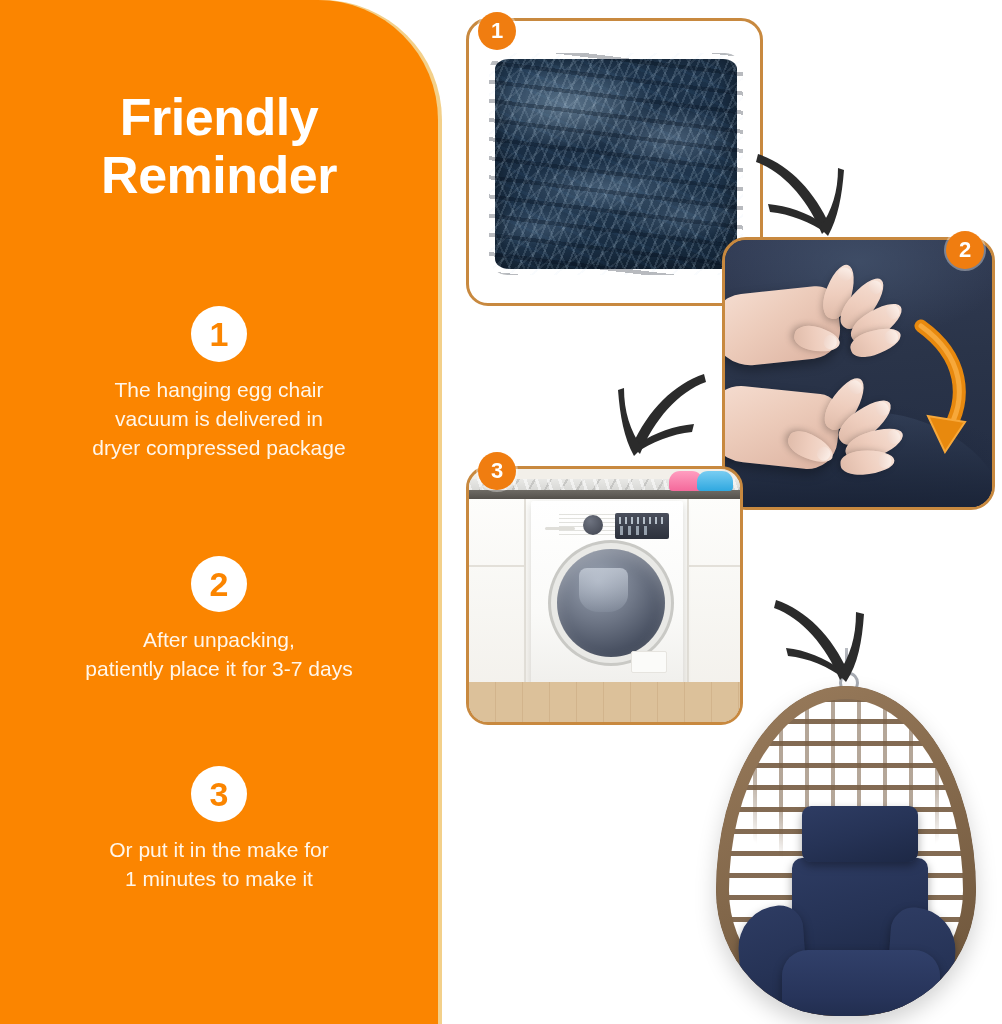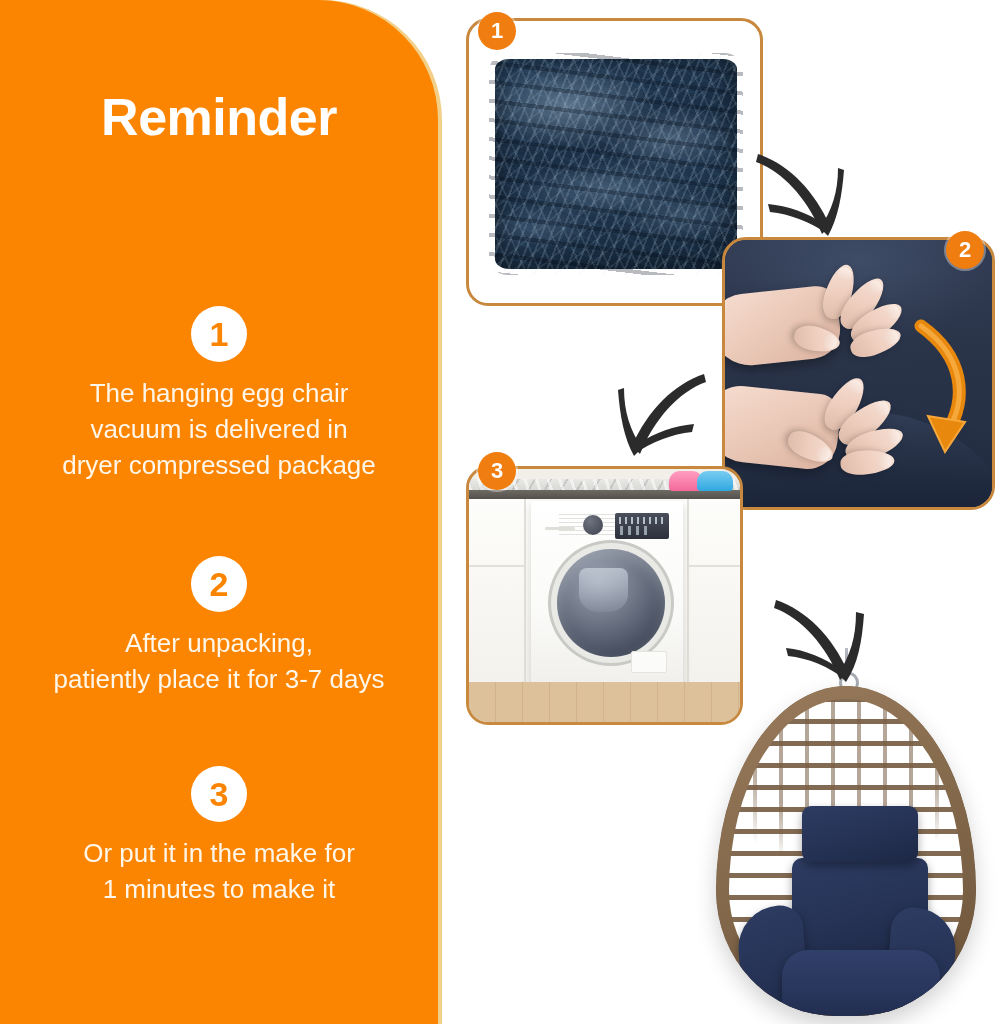--- a/index.html
+++ b/index.html
@@ -54,21 +54,21 @@
     background:#ffffff;
     color:#FB8500;
     font-size:34px;
     font-weight:bold;
     line-height:56px;
     margin:0 auto 14px auto;
     text-align:center;
   }
   .step-text{
     color:#FFF6EA;
-    font-size:26px;
+    font-size:21px;
     line-height:1.38;
     font-weight:400;
     padding:0 18px;
   }
   .step-text span{display:block;}
 
   #step-1{top:306px;}
   #step-2{top:556px;}
   #step-3{top:766px;}
 
@@ -320,20 +320,21 @@
   #arrow-3{left:768px;top:596px;width:118px;height:92px;}
 </style>
 </head>
 <body>
 
 <div id="stage">
 
   <div class="orange-panel"></div>
 
   <div class="panel-title">
+    <span>Friendly</span>
     <span>Reminder</span>
   </div>
 
   <div class="step-block" id="step-1">
     <div class="step-badge">1</div>
     <div class="step-text">
       <span>The hanging egg chair</span>
       <span>vacuum is delivered in</span>
       <span>dryer compressed package</span>
     </div>

